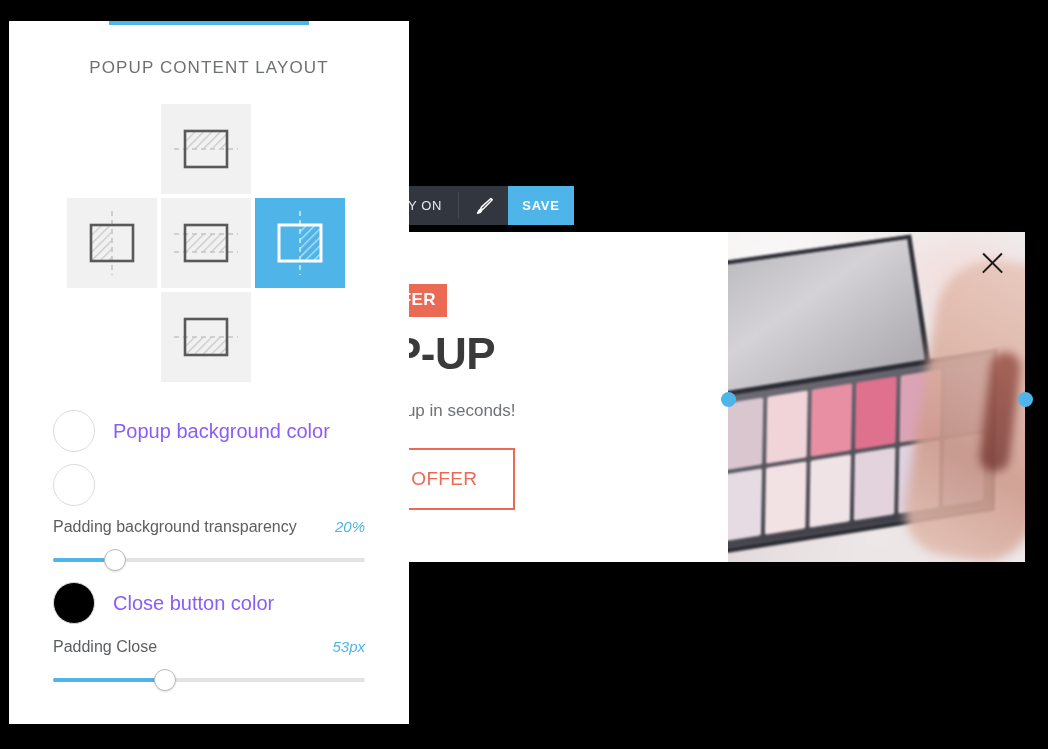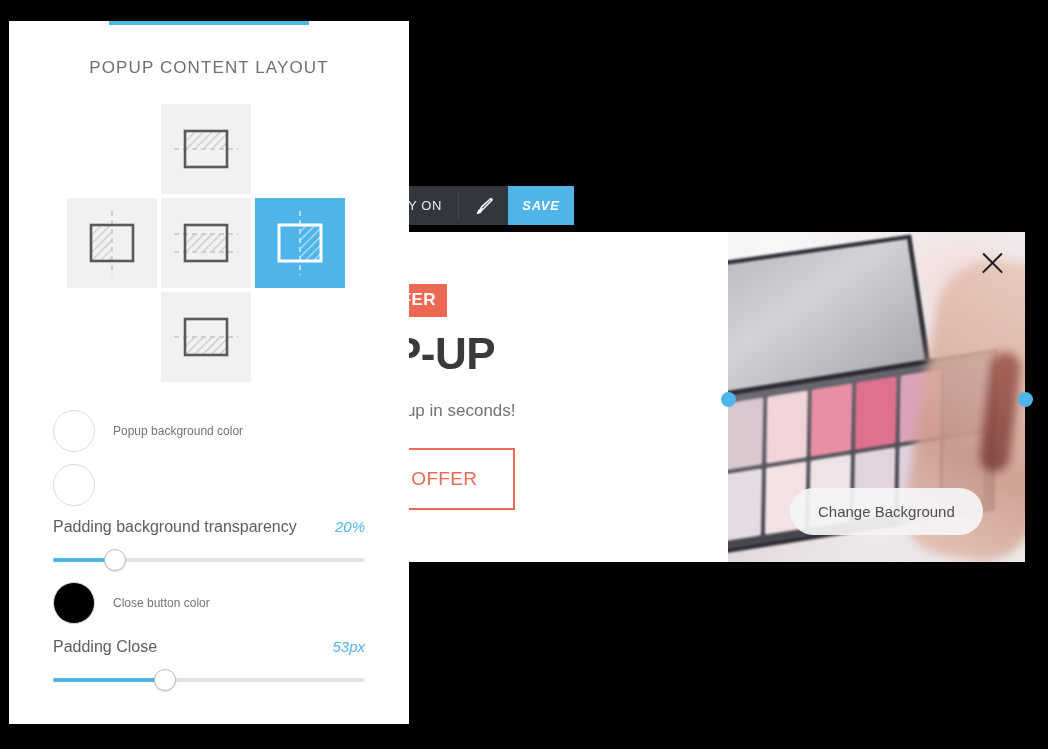--- a/index.html
+++ b/index.html
@@ -136,21 +136,21 @@
   .tb-cell {
     display: flex; align-items: center; justify-content: center;
     color: #e9eaec; font-size: 13px; letter-spacing: .6px;
     padding: 0 14px; cursor: pointer;
   }
   .tb-sep { width: 1px; background: #44484f; margin: 6px 0; }
   #toolbar-display-toggle { flex: 1; justify-content: flex-end; padding-right: 16px; }
   #toolbar-brush { width: 49px; padding: 0; }
   #toolbar-save {
     background: #4fb4e8; color: #fff; font-weight: bold;
-    font-size: 13px; letter-spacing: .8px; width: 66px; padding: 12px; font-style: italic;
+    font-size: 13px; letter-spacing: .8px; width: 66px; padding: 12px;
   }
 
   
   #settings-panel {
     position: absolute; left: 9px; top: 21px;
     width: 400px; height: 703px;
     background: #fff; overflow: hidden;
   }
   #panel-tab-indicator {
     position: absolute; left: 100px; top: 0;
@@ -185,21 +185,21 @@
   .color-row {
     display: flex; align-items: center; gap: 18px;
     margin-bottom: 12px;
   }
   .color-swatch {
     width: 42px; height: 42px; border-radius: 50%;
     border: 1px solid #dcdcdc; background: #fff;
     cursor: pointer; flex: none;
   }
   .color-swatch.filled { background: #000; border-color: #d6d6d6; }
-  .color-label { font-size: 12px; color: #737373; }
+  .color-label { font-size: 20px; color: #8b5cf6; }
 
   .slider-label-row {
     display: flex; justify-content: space-between; align-items: baseline;
     margin-top: 6px;
   }
   .slider-name  { font-size: 16px; color: #5b5e61; }
   .slider-value { font-size: 15px; color: #4fb4e8; font-style: italic; }
 
   .slider-track {
     position: relative; height: 4px; border-radius: 2px;
@@ -245,21 +245,20 @@
         <div class="pan" style="background:#f3e2e4"></div>
         <div class="pan" style="background:#efe3e6"></div>
         <div class="pan" style="background:#e3d3dd"></div>
         <div class="pan" style="background:#ded2e0"></div>
         <div class="pan" style="background:#9d9bb5"></div>
       </div>
       <div class="photo-hand"></div>
       <div class="photo-hand-dark"></div>
       <div class="photo-blur"></div>
 
-      <div id="change-bg-button">Change Background</div>
       <div id="close-icon-popup"></div>
     </div>
   </div>
 
   <div class="resize-handle" id="resize-handle-left"></div>
   <div class="resize-handle" id="resize-handle-right"></div>
 
   <div id="editor-toolbar">
     <div class="tb-cell" id="toolbar-display-toggle">Y ON</div>
     <div class="tb-sep"></div>

